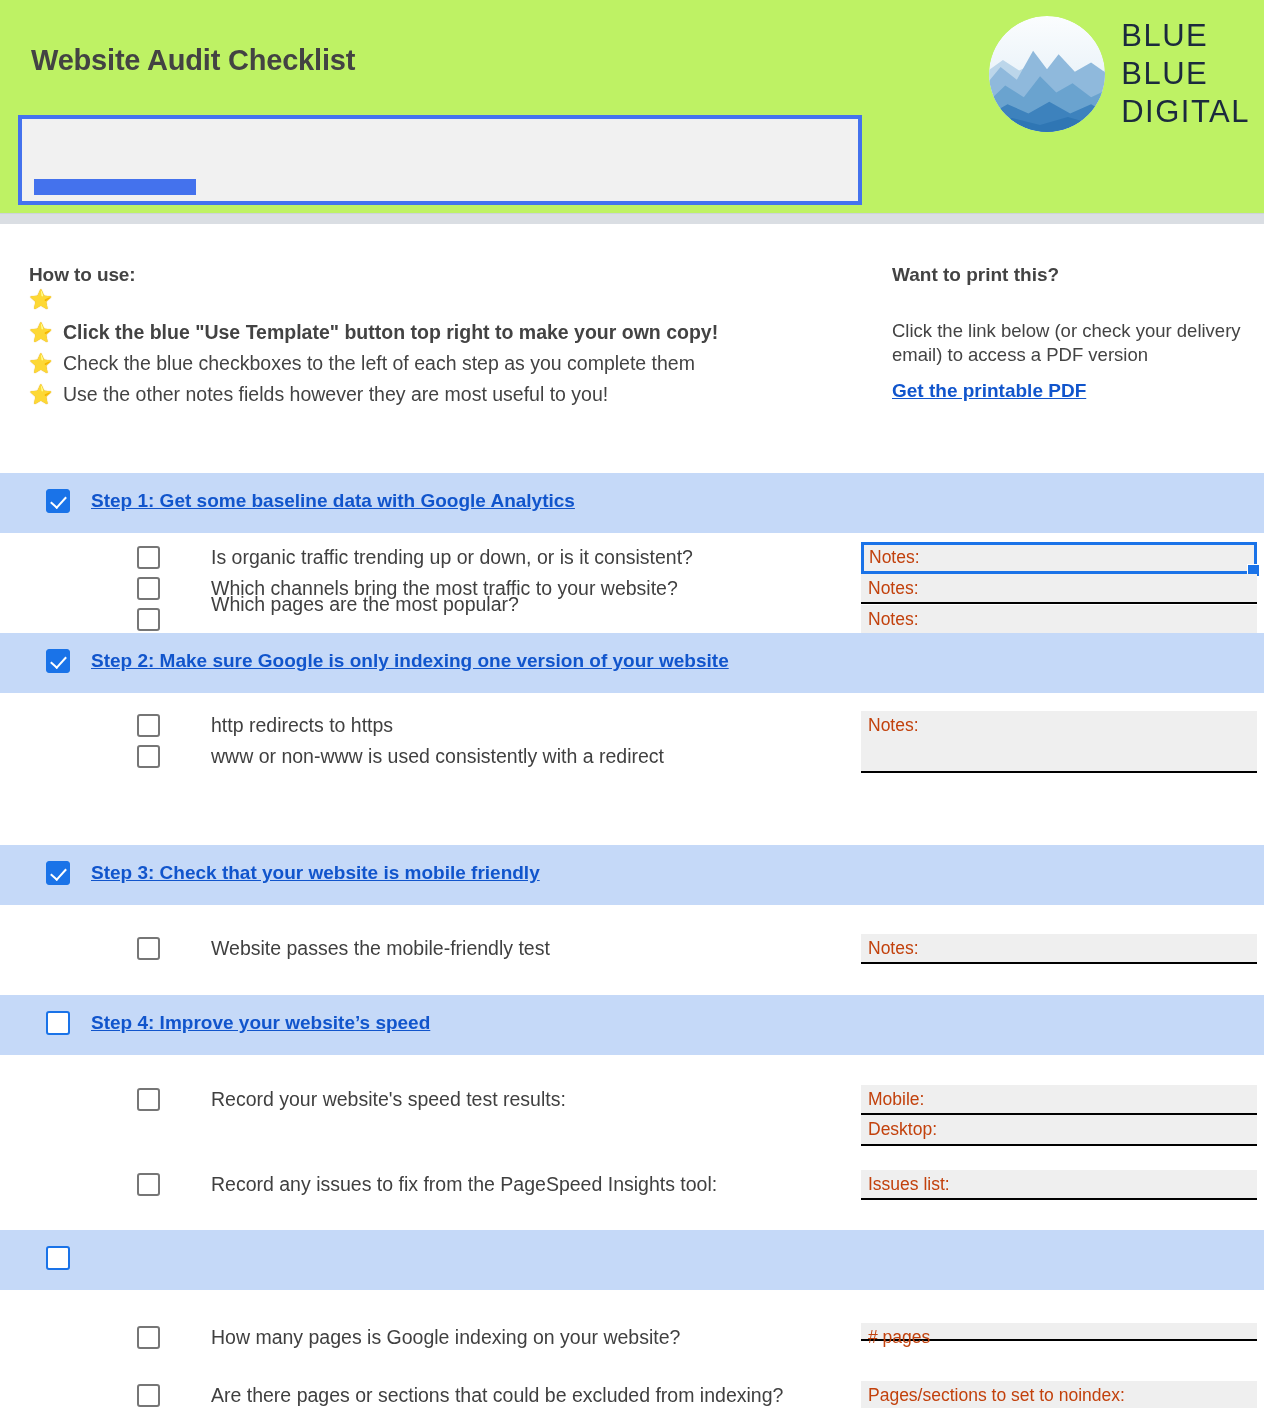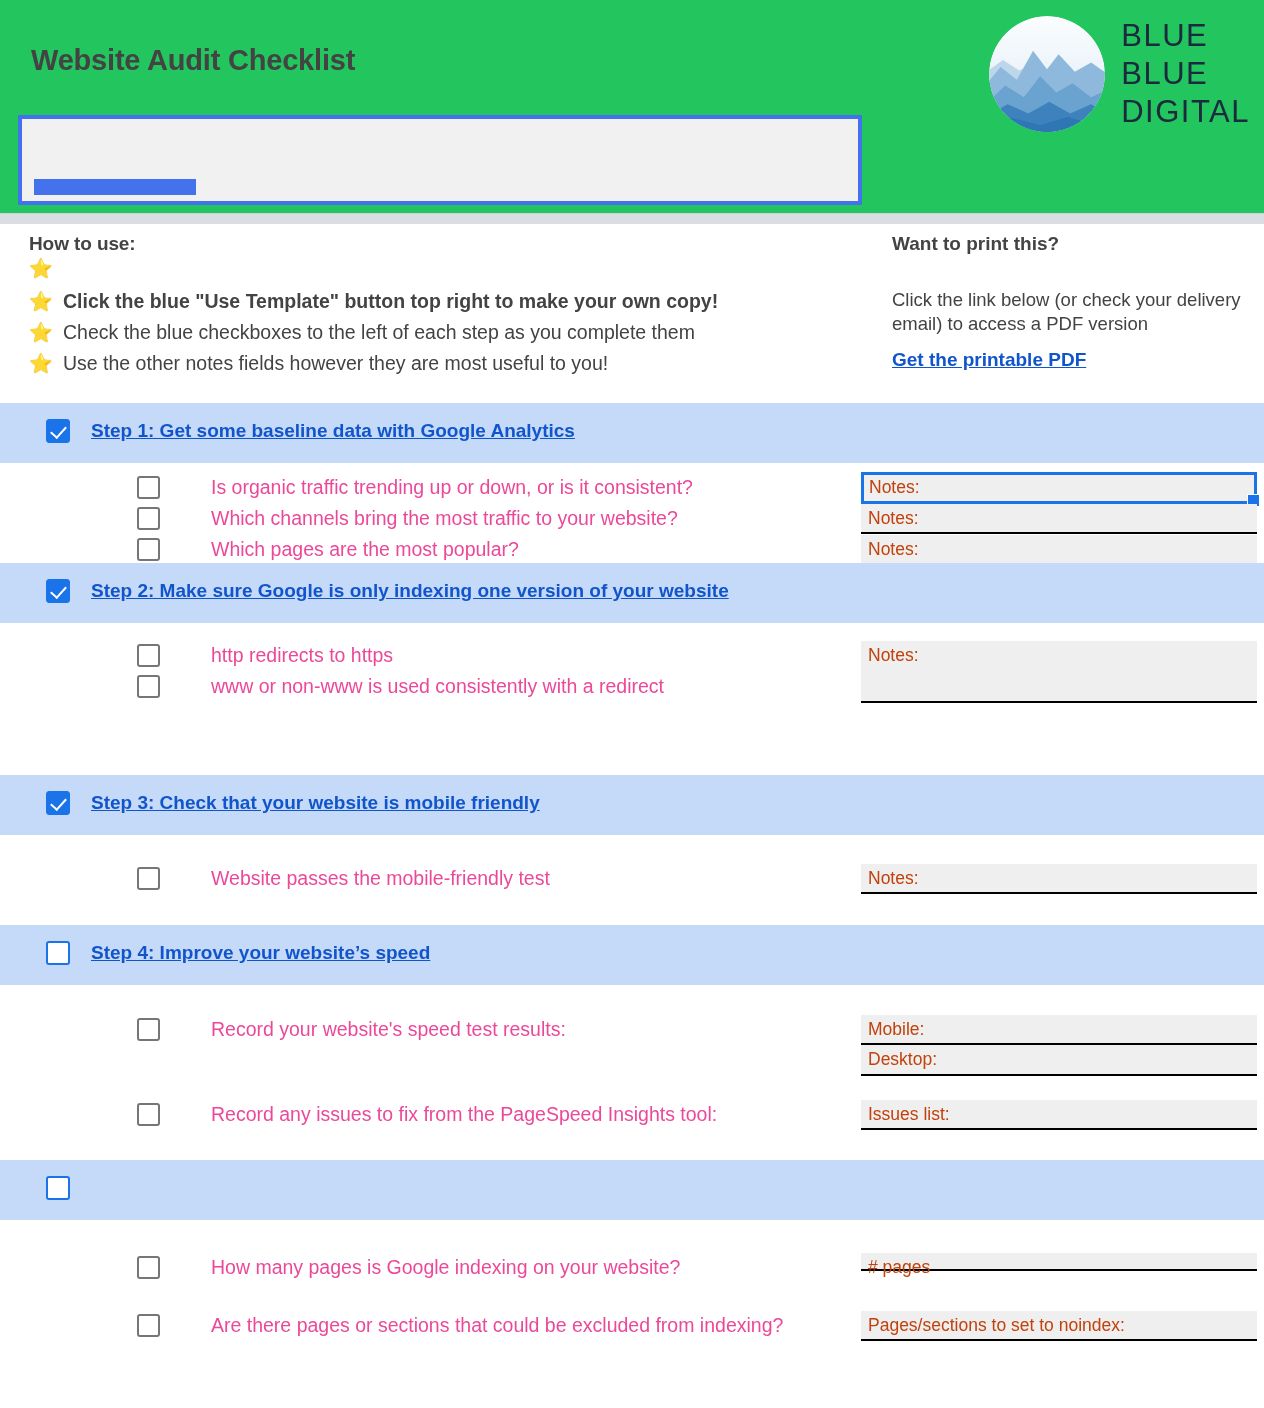--- a/index.html
+++ b/index.html
@@ -12,21 +12,21 @@
     background: #ffffff;
     font-family: "Liberation Sans", sans-serif;
     color: #3c4043;
     overflow: hidden;
     position: relative;
   }
 
   
   .frozen-header {
     position: relative;
-    background: #22c55e;
+    background: #bef264;
     height: 213px;
     box-sizing: border-box;
   }
   .doc-title {
     position: absolute;
     left: 31px;
     top: 44px;
     font-size: 29px;
     font-weight: bold;
     color: #434343;
@@ -97,21 +97,22 @@
   }
 
   
   .sheet {
     position: relative;
     background: #ffffff;
   }
 
   .howto {
     position: relative;
-    height: 178px;
+    height: 217px;
+    margin-top: 31px;
   }
   .howto-left {
     position: absolute;
     left: 29px;
     top: 8px;
     width: 820px;
   }
   .howto-head {
     font-size: 19px;
     font-weight: bold;
@@ -235,21 +236,21 @@
     position: relative;
   }
   .task-cb {
     position: absolute;
     left: 137px;
   }
   .task-label {
     position: absolute;
     left: 211px;
     font-size: 19.5px;
-    color: #ec4899;
+    color: #404040;
     white-space: nowrap;
   }
 
   
   .note {
     position: absolute;
     left: 861px;
     width: 396px;
     box-sizing: border-box;
     background: #efefef;
@@ -364,21 +365,21 @@
       <span class="task-label" style="top:13px;">Is organic traffic trending up or down, or is it consistent?</span>
       <div class="note sel" style="top:9px;height:32px;">Notes:</div>
     </div>
     <div class="task-row">
       <span class="task-cb" style="top:44px;"><span class="cb sub"></span></span>
       <span class="task-label" style="top:44px;">Which channels bring the most traffic to your website?</span>
       <div class="note" style="top:41px;height:30px;">Notes:</div>
     </div>
     <div class="task-row">
       <span class="task-cb" style="top:75px;"><span class="cb sub"></span></span>
-      <span class="task-label" style="top:75px;">Which pages are the most popular?</span>
+      <span class="task-label" style="top:60px;">Which pages are the most popular?</span>
       <div class="note" style="top:72px;height:30px;">Notes:</div>
     </div>
   </div>
 
   <div class="step-band">
     <span class="cb-wrap">
       <span class="cb step-on"></span>
     </span>
     <span class="step-title">Step 2: Make sure Google is only indexing one version of your website</span>
   </div>

